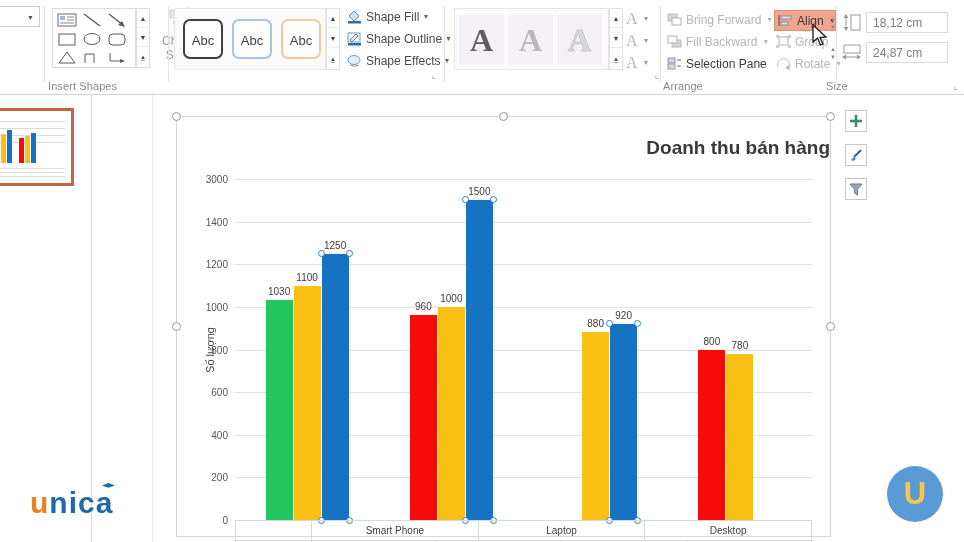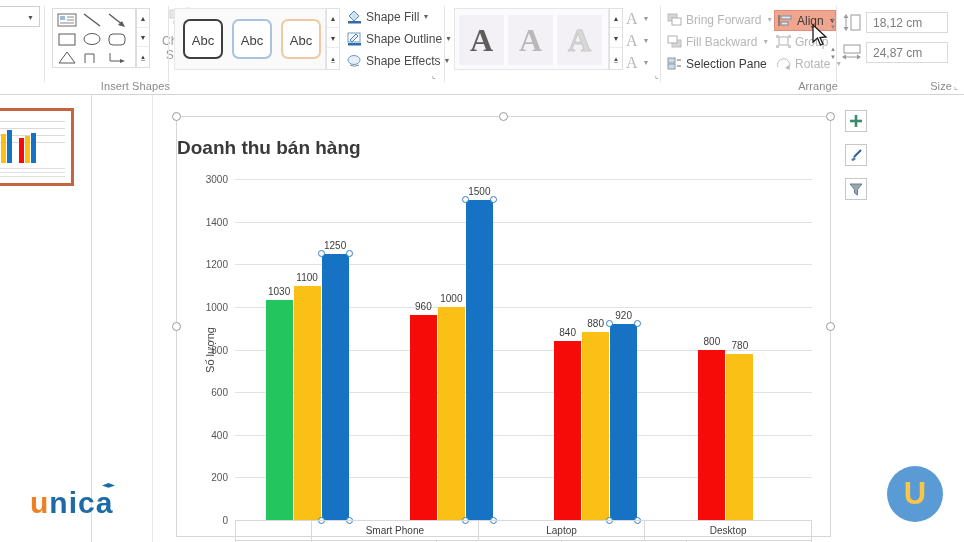--- a/index.html
+++ b/index.html
@@ -14,21 +14,21 @@
   }
 
   
   #ribbon {
     position:absolute; left:0; top:0; width:964px; height:95px;
     background:#ffffff;
     border-bottom:1px solid #d4d4d4;
   }
   .rgroup { position:absolute; top:0; height:94px; }
   .rgroup-label {
-    position:absolute; bottom:2px; width:100%; text-align:right;
+    position:absolute; bottom:2px; width:100%; text-align:left;
     font-size:11px; color:#8a8a8a; letter-spacing:.1px;
   }
   .rsep { position:absolute; top:6px; width:1px; height:76px; background:#e4e4e4; }
 
   
   #grp-cut { left:-60px; width:108px; }
   #cut-combo {
     position:absolute; left:0; top:6px; width:100px; height:21px;
     border:1px solid #cfcfcf; background:#fff;
   }
@@ -146,21 +146,21 @@
 
   #chartframe {
     position:absolute; left:23px; top:21px; width:655px; height:421px;
     border:1px solid #d6d6d6;
   }
   .handle {
     position:absolute; width:9px; height:9px; border-radius:50%;
     background:#fff; border:1px solid #9a9a9a;
   }
   #chart-title {
-    position:absolute; left:0; right:13px; top:20px; text-align:left;
+    position:absolute; left:0; right:0; top:20px; text-align:right;
     font-size:19px; font-weight:bold; color:#3a3a3a;
   }
 
   #plot { position:absolute; left:58px; top:62px; width:577px; height:341px; }
   .gridline { position:absolute; left:0; width:100%; height:1px; background:#e2e2e2; }
   .ytick {
     position:absolute; right:100%; margin-right:7px; transform:translateY(-50%);
     font-size:10px; color:#555; white-space:nowrap;
   }
   #ylabel {
@@ -543,23 +543,20 @@
             </div>
             <div class="bar" style="left: 86.625px; width: 27px; height: 319.688px; background: rgb(22, 115, 195);">
               <span class="dl">1500</span>
               <span class="bh" style="left:-4px;top:-4px"></span>
               <span class="bh" style="right:-4px;top:-4px"></span>
               <span class="bh" style="left:-4px;bottom:-4px"></span>
               <span class="bh" style="right:-4px;bottom:-4px"></span>
             </div>
           </div>
           <div class="group" style="left: 288.5px; width: 144.25px;">
-            <div class="bar" style="left: 30.625px; width: 27px; height: 179.025px; background: rgb(246, 11, 8);">
-              <span class="dl">840</span>
-            </div>
             <div class="bar" style="left: 58.625px; width: 27px; height: 187.55px; background: rgb(251, 192, 22);">
               <span class="dl">880</span>
             </div>
             <div class="bar" style="left: 86.625px; width: 27px; height: 196.075px; background: rgb(22, 115, 195);">
               <span class="dl">920</span>
               <span class="bh" style="left:-4px;top:-4px"></span>
               <span class="bh" style="right:-4px;top:-4px"></span>
               <span class="bh" style="left:-4px;bottom:-4px"></span>
               <span class="bh" style="right:-4px;bottom:-4px"></span>
             </div>

